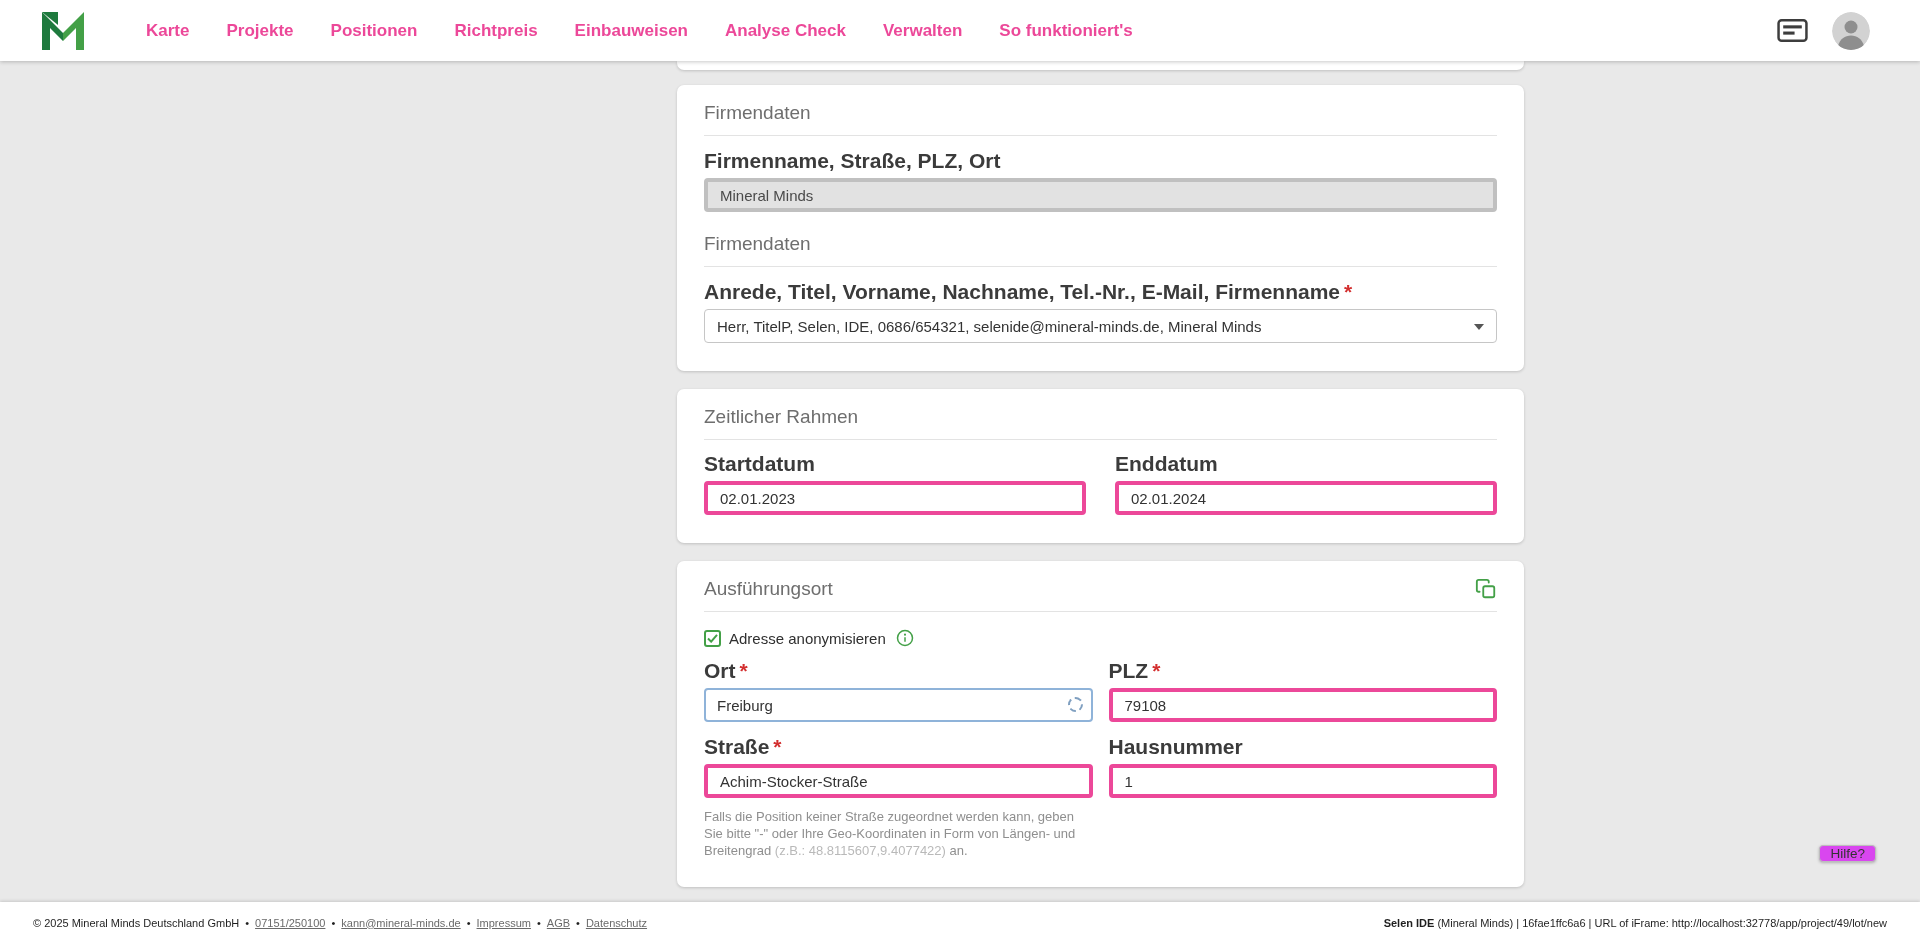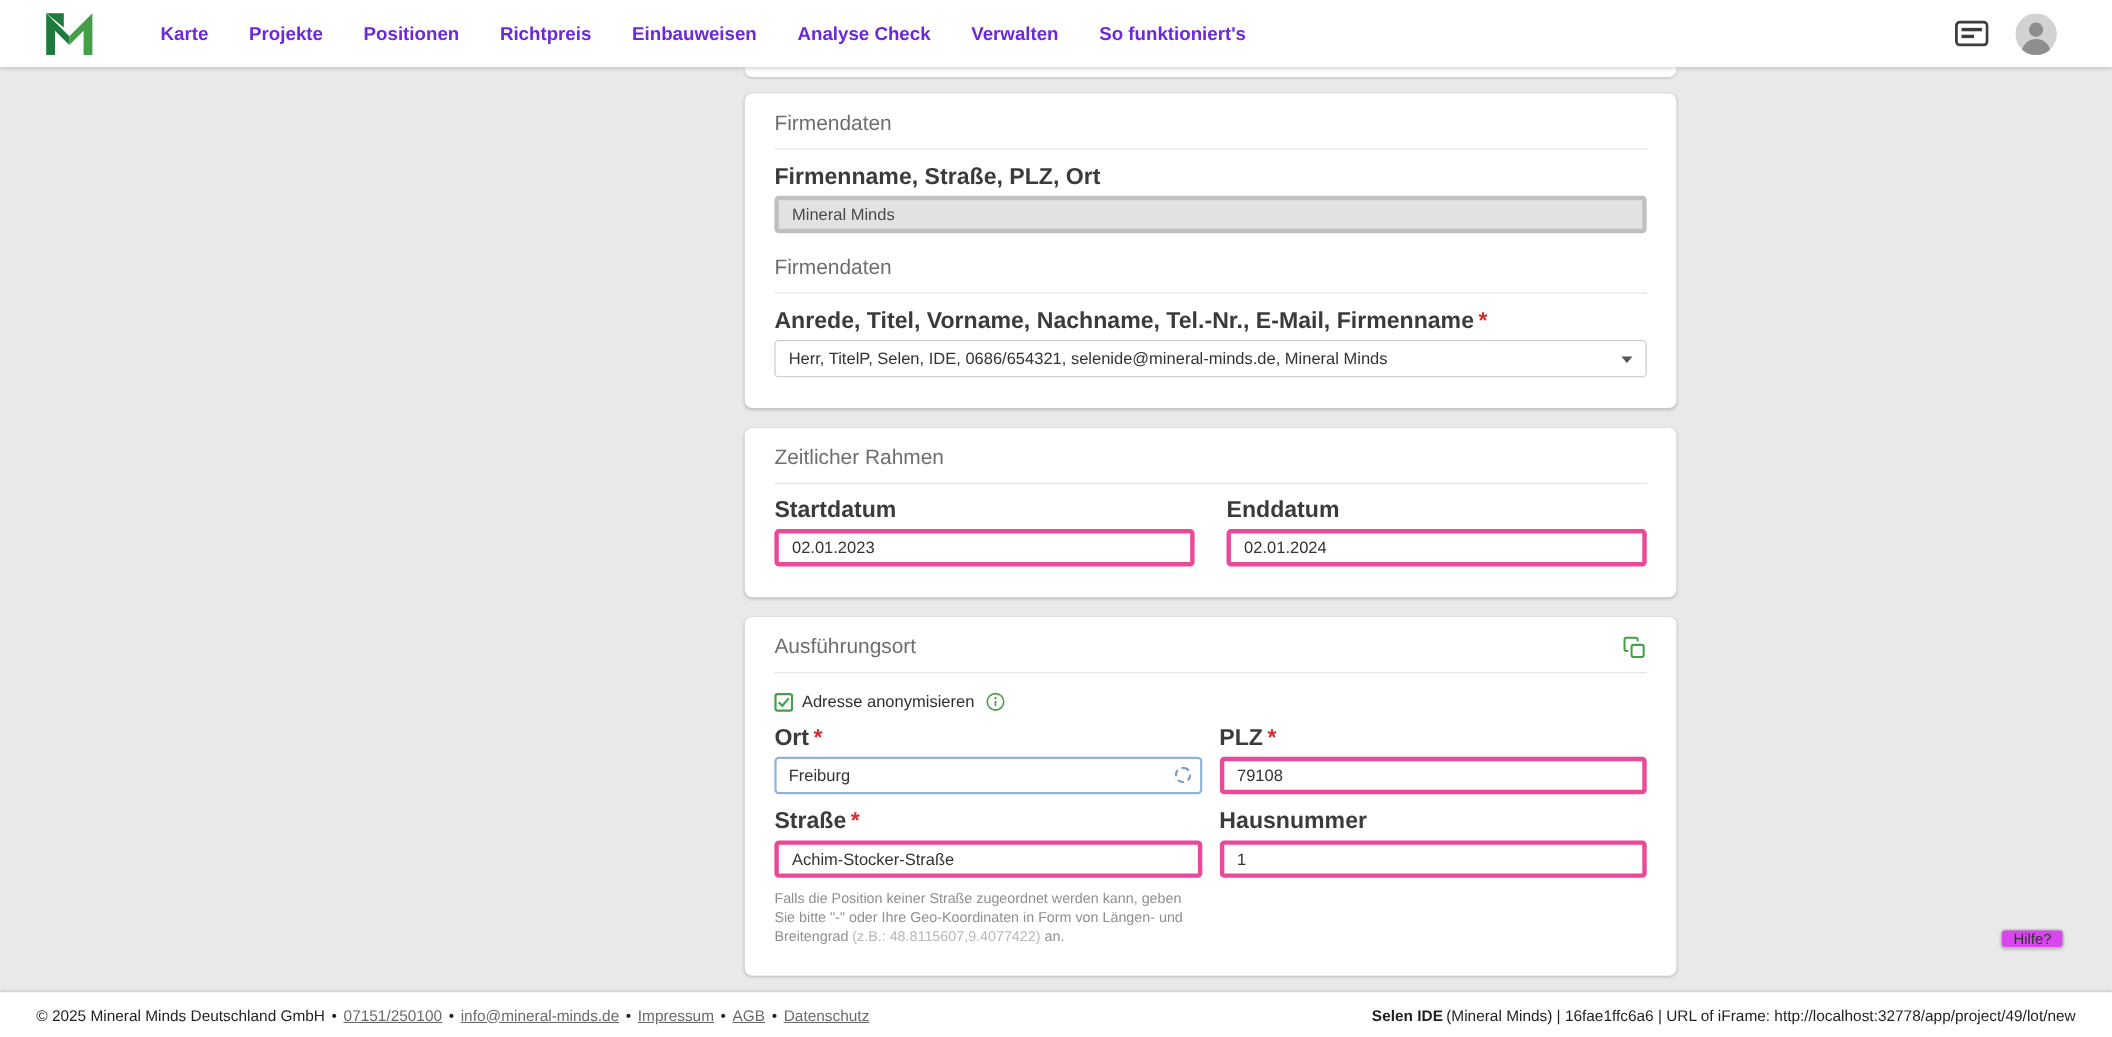--- a/index.html
+++ b/index.html
@@ -8,21 +8,21 @@
   .page { position:relative; width:1920px; height:943px; background:#e9e9e9; overflow:hidden; }
 
   
   header {
     position:absolute; top:0; left:0; right:0; height:61px; background:#fff;
     box-shadow:0 1px 4px rgba(0,0,0,.22); display:flex; align-items:center;
     padding:0 50px 0 40px; z-index:10;
   }
   .logo { width:46px; height:42px; display:flex; align-items:center; }
   nav.main-nav { display:flex; margin-left:60px; column-gap:37px; }
-  .nav-item { font-size:17px; font-weight:700; color:#6d28d9; text-decoration:none; cursor:pointer; white-space:nowrap; }
+  .nav-item { font-size:17px; font-weight:700; color:#ec4899; text-decoration:none; cursor:pointer; white-space:nowrap; }
   .header-right { margin-left:auto; display:flex; align-items:center; gap:24px; }
   .avatar { width:38px; height:38px; border-radius:50%; overflow:hidden; cursor:pointer; }
   .icon-btn { cursor:pointer; display:flex; align-items:center; }
 
   
   main { position:absolute; top:61px; bottom:41px; left:0; right:0; overflow:hidden; }
   .content-col { margin-left:677px; width:847px; }
   .card { background:#fff; border-radius:7px; box-shadow:0 1px 3px rgba(0,0,0,.18); }
   .partial-top { height:9px; border-radius:0 0 7px 7px; margin-bottom:15px; }
   section.card { padding:17px 27px 28px; margin-bottom:18px; }
@@ -77,21 +77,21 @@
   .help-bubble {
     position:absolute; right:44px; bottom:40px; background:#d946ef; border:1px solid #bdbdbd;
     border-radius:4px; padding:0 10px; font-size:13.5px; color:#333;
     box-shadow:0 1px 3px rgba(0,0,0,.25); cursor:pointer;
   }
 
   
   footer {
     position:absolute; bottom:0; left:0; right:0; height:41px; background:#fff;
     box-shadow:0 -1px 3px rgba(0,0,0,.15); display:flex; align-items:center;
-    justify-content:space-between; padding:0 33px; font-size:14px; color:#1f1f1f; z-index:10;
+    justify-content:space-between; padding:0 33px; font-size:11px; color:#1f1f1f; z-index:10;
   }
   .footer-left, .footer-right { display:flex; align-items:center; white-space:nowrap; }
   .footer-left .sep { margin:0 6px; color:#1f1f1f; }
   .footer-link { color:#6a6a6a; text-decoration:underline; cursor:pointer; }
   .footer-right b { margin-right:3px; }
 </style>
 </head>
 <body>
 
 <div class="page">
@@ -250,21 +250,21 @@
 
     <div class="help-bubble">Hilfe?</div>
   </main>
 
   <footer>
     <div class="footer-left">
       <span>© 2025 Mineral Minds Deutschland GmbH</span>
       <span class="sep">•</span>
       <a class="footer-link">07151/250100</a>
       <span class="sep">•</span>
-      <a class="footer-link">info@mineral-minds.de</a>
+      <a class="footer-link">kann@mineral-minds.de</a>
       <span class="sep">•</span>
       <a class="footer-link">Impressum</a>
       <span class="sep">•</span>
       <a class="footer-link">AGB</a>
       <span class="sep">•</span>
       <a class="footer-link">Datenschutz</a>
     </div>
     <div class="footer-right">
       <b>Selen IDE</b>
       <span> (Mineral Minds) | 16fae1ffc6a6 | URL of iFrame: http://localhost:32778/app/project/49/lot/new</span>

